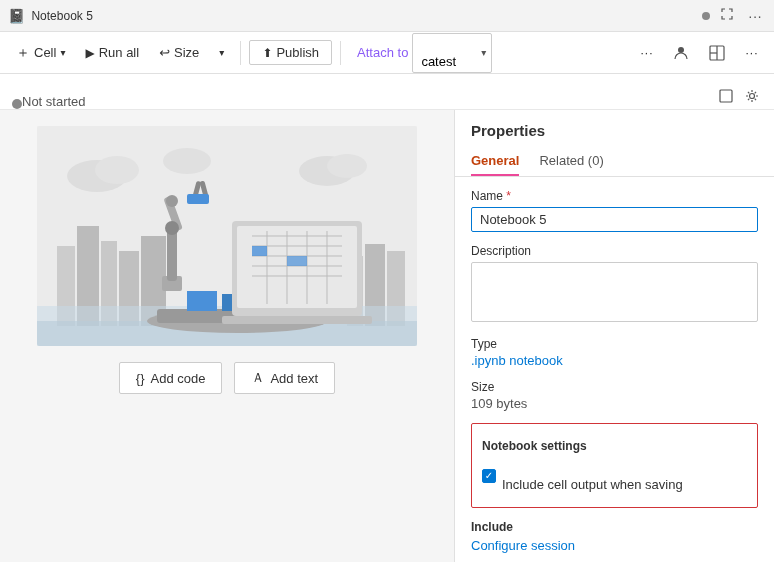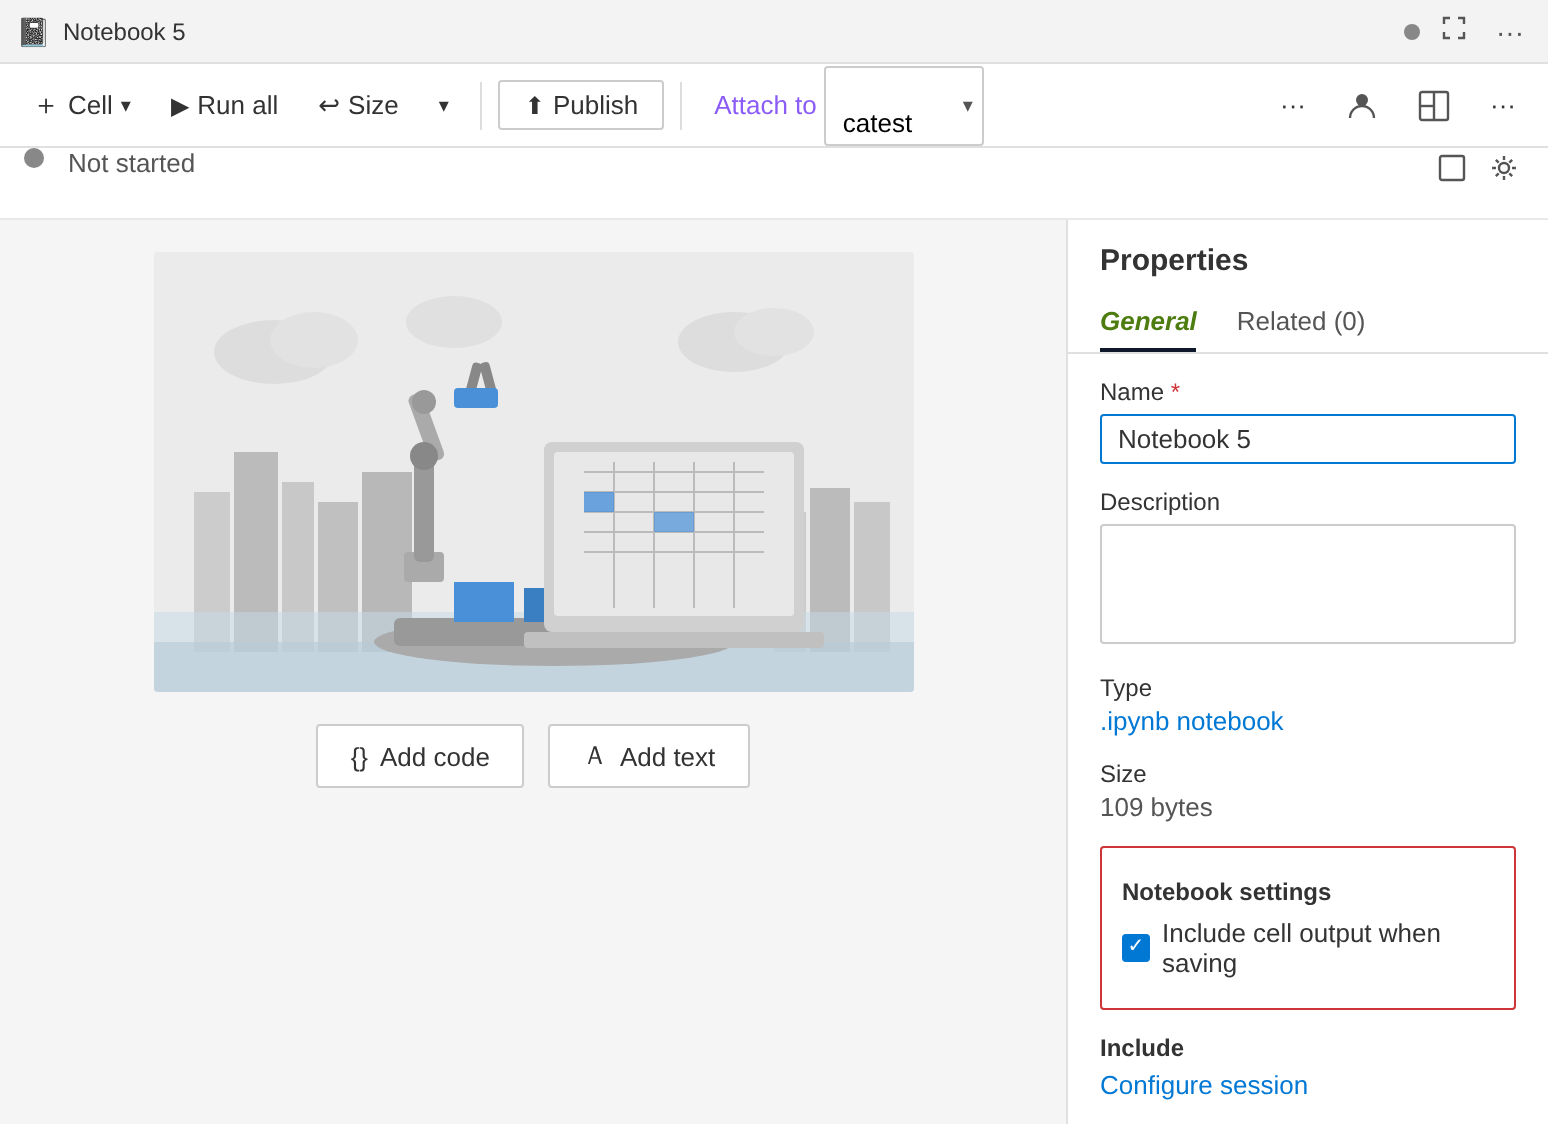--- a/index.html
+++ b/index.html
@@ -36,23 +36,23 @@
       border: 1px solid #ccc; border-radius: 2px; padding: 20px 24px 3px 8px;
       font-size: 13px; background: #fff; cursor: pointer; appearance: none;
       min-width: 80px;
     }
     .select-wrapper { position: relative; display: inline-flex; align-items: center; }
     .select-arrow { position: absolute; right: 6px; pointer-events: none; font-size: 10px; color: #555; }
     .toolbar-more { margin-left: auto; display: flex; gap: 4px; }
 
     
     .status-bar {
-      display: flex; align-items: flex-start; height: 36px;
+      display: flex; align-items: flex-end; height: 36px;
       background: #fff; border-bottom: 1px solid #e8e8e8;
-      padding: 0 12px; gap: 12px;
+      padding: 0 12px; gap: 0;
     }
     .status-dot { width: 10px; height: 10px; border-radius: 50%; background: #888; }
     .status-text { font-size: 13px; color: #555; }
     .status-actions { margin-left: auto; display: flex; gap: 6px; }
     .status-icon-btn { background: none; border: none; cursor: pointer; color: #555; font-size: 14px; padding: 3px; }
 
     
     .main-layout {
       display: flex; height: calc(562px - 32px - 42px - 36px);
     }
@@ -73,35 +73,35 @@
       display: flex; gap: 12px; margin-top: 16px;
     }
     .notebook-action-btn {
       display: flex; align-items: center; gap: 6px;
       background: #fff; border: 1px solid #ccc; border-radius: 2px;
       padding: 6px 16px; font-size: 13px; cursor: pointer; color: #333;
     }
 
     
     .properties-panel {
-      width: 241px; border-left: 1px solid #e0e0e0; background: #fff;
+      width: 320px; border-left: 1px solid #e0e0e0; background: #fff;
       display: flex; flex-direction: column; overflow: auto;
     }
     .properties-header {
       padding: 12px 16px 8px; font-size: 15px; font-weight: 600; color: #333;
     }
     .properties-tabs {
       display: flex; border-bottom: 1px solid #e0e0e0; padding: 0 16px;
     }
     .props-tab {
       padding: 6px 0; margin-right: 20px; font-size: 13px; cursor: pointer;
       color: #555; border-bottom: 2px solid transparent;
     }
     .props-tab.active {
-      color: #4d7c0f; border-bottom: 2px solid #0f172a; font-weight: 600; font-style: italic;
+      color: #c2410c; border-bottom: 2px solid #ec4899; font-weight: 600;
     }
     .properties-body { padding: 12px 16px; flex: 1; overflow: auto; }
 
     .field-label {
       font-size: 12px; color: #333; margin-bottom: 4px; font-weight: 500;
     }
     .field-required { color: #d13438; }
     .field-input {
       width: 100%; border: 1px solid #0078d4; border-radius: 2px;
       padding: 4px 8px; font-size: 13px; color: #333; outline: none;
@@ -126,21 +126,21 @@
     .notebook-settings-title {
       font-size: 12px; font-weight: 600; color: #333; margin-bottom: 6px;
     }
     .checkbox-row { display: flex; align-items: center; gap: 6px; }
     .checkbox-custom {
       width: 14px; height: 14px; background: #0078d4; border: 1px solid #0078d4;
       border-radius: 2px; display: flex; align-items: center; justify-content: center;
       flex-shrink: 0; cursor: pointer;
     }
     .checkbox-check { color: #fff; font-size: 10px; line-height: 1; }
-    .checkbox-label { font-size: 13px; color: #333; }
+    .checkbox-label { font-size: 13px; color: #333; margin-top: 18px; }
 
     
     .session-title {
       font-size: 12px; font-weight: 600; color: #333; margin-bottom: 4px;
     }
     .session-link { font-size: 13px; color: #0078d4; cursor: pointer; text-decoration: none; }
   </style>
 </head>
 <body>
 

